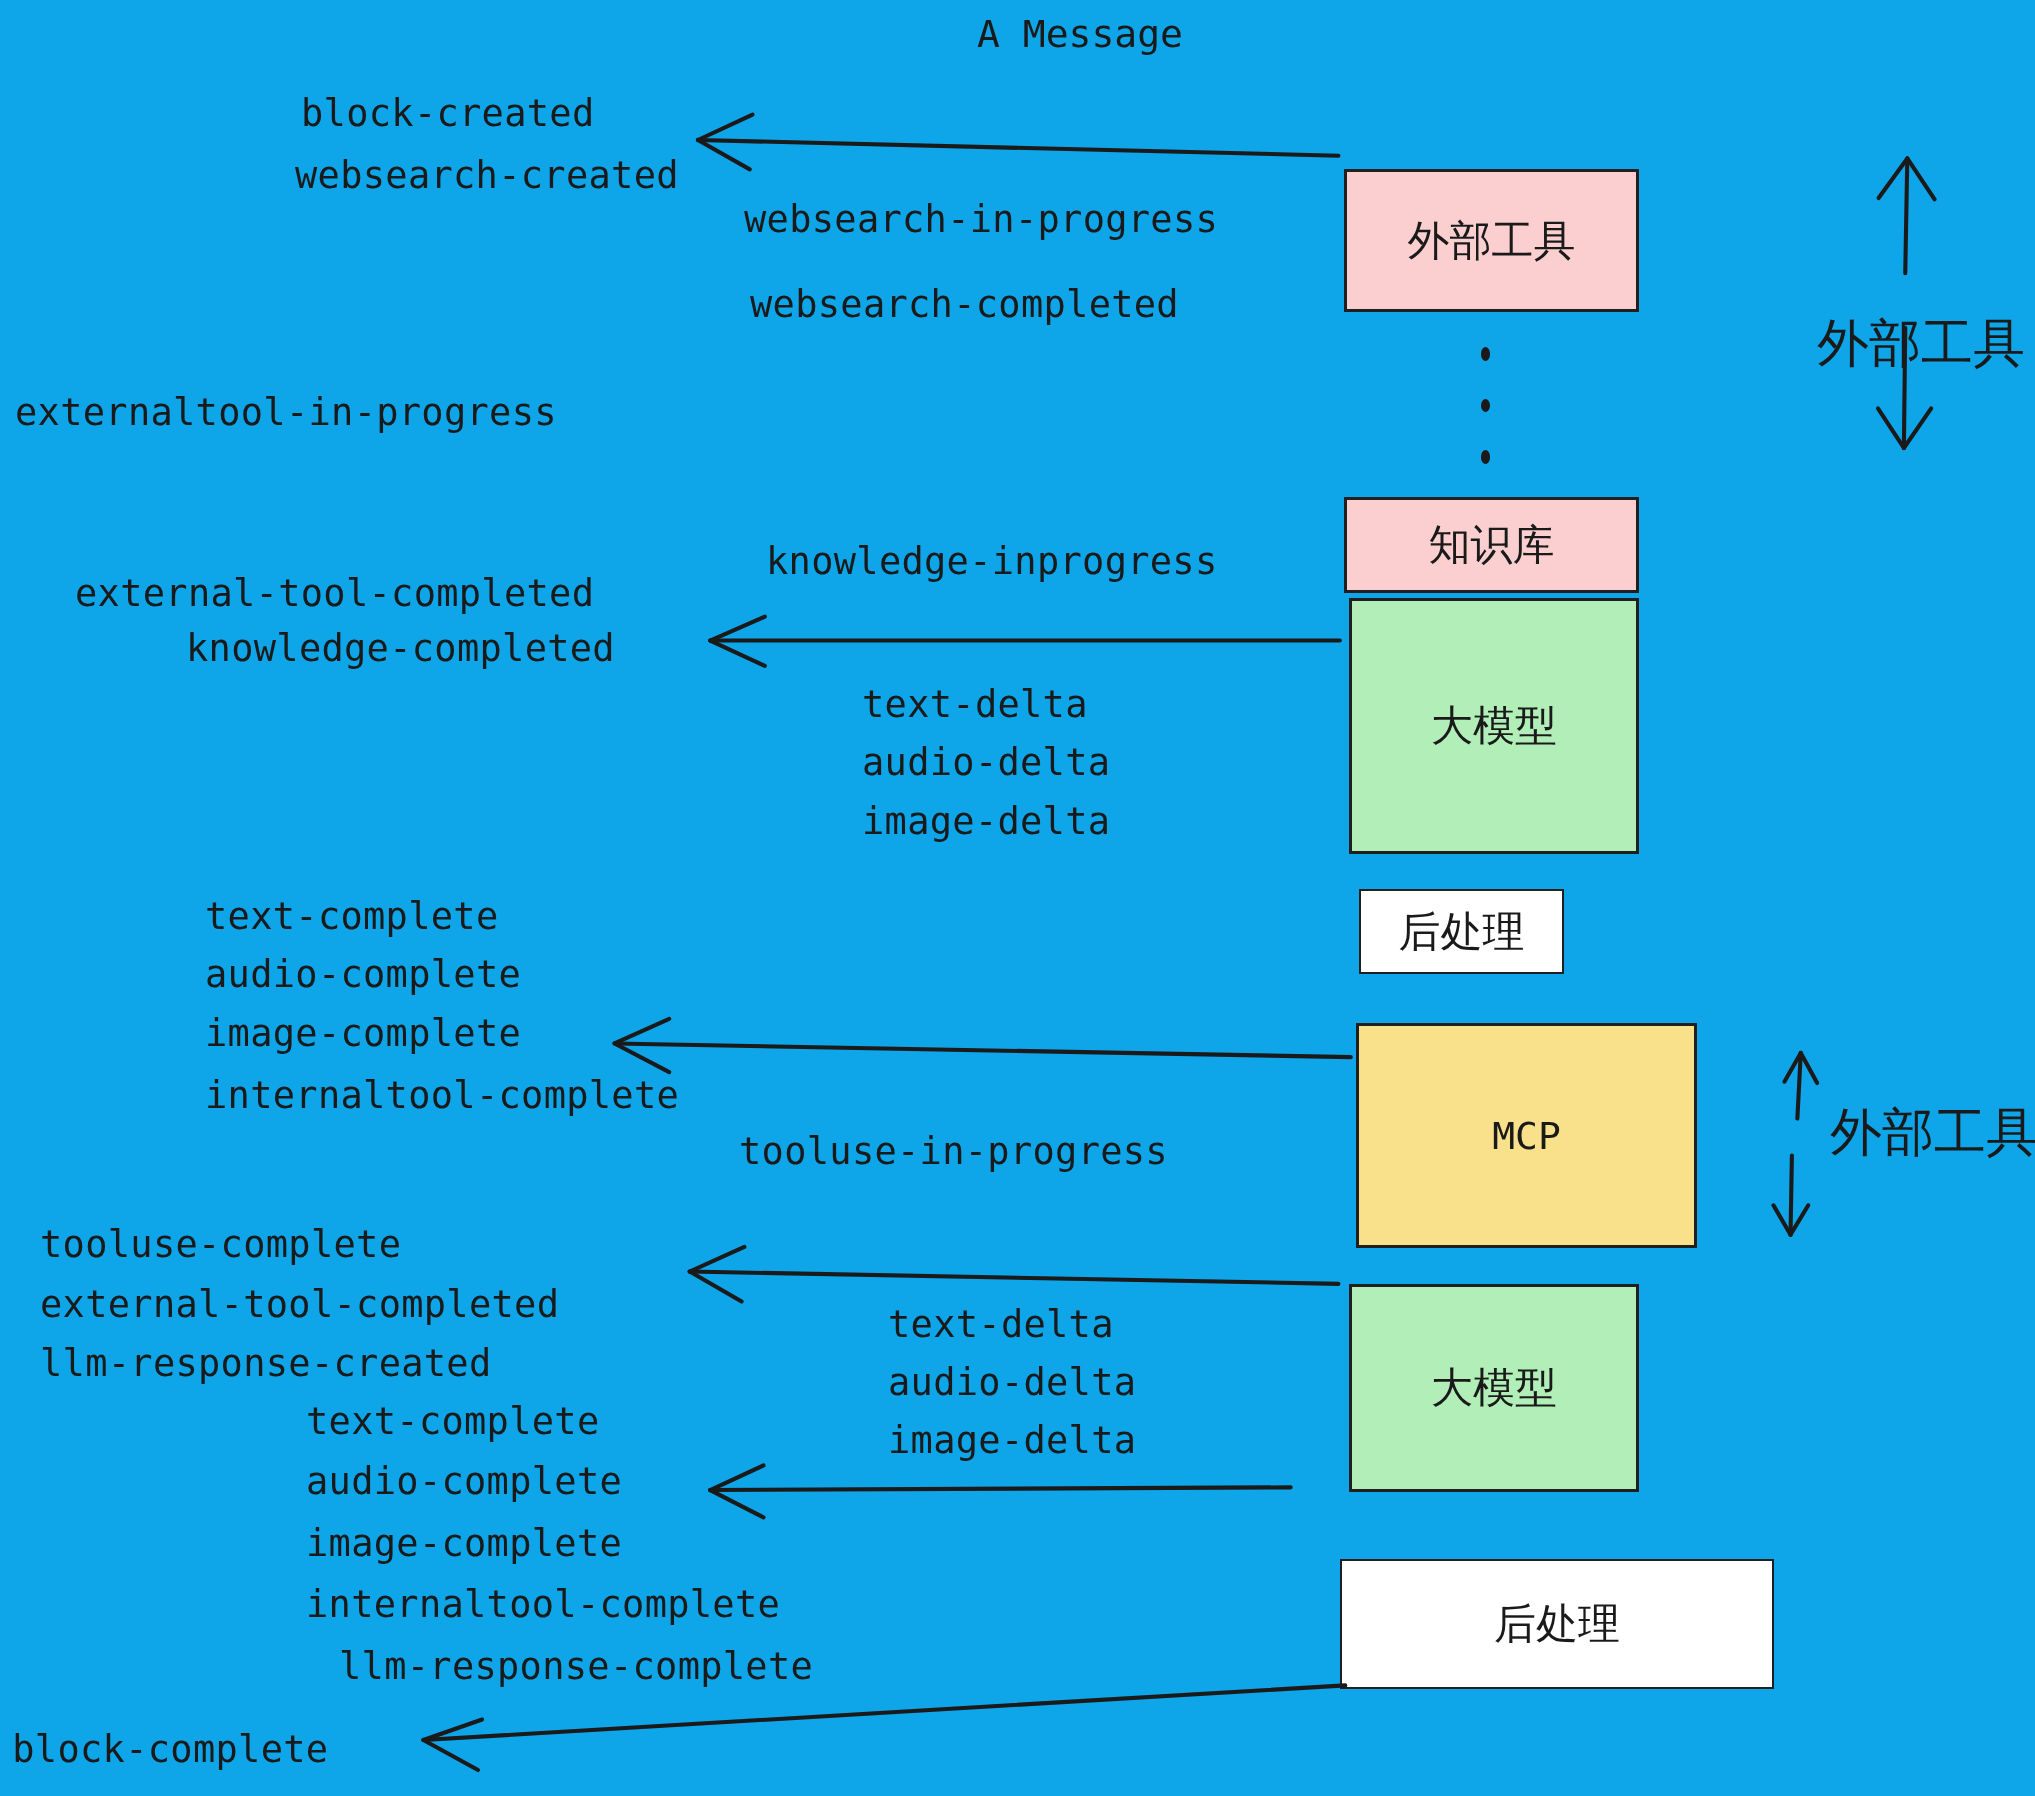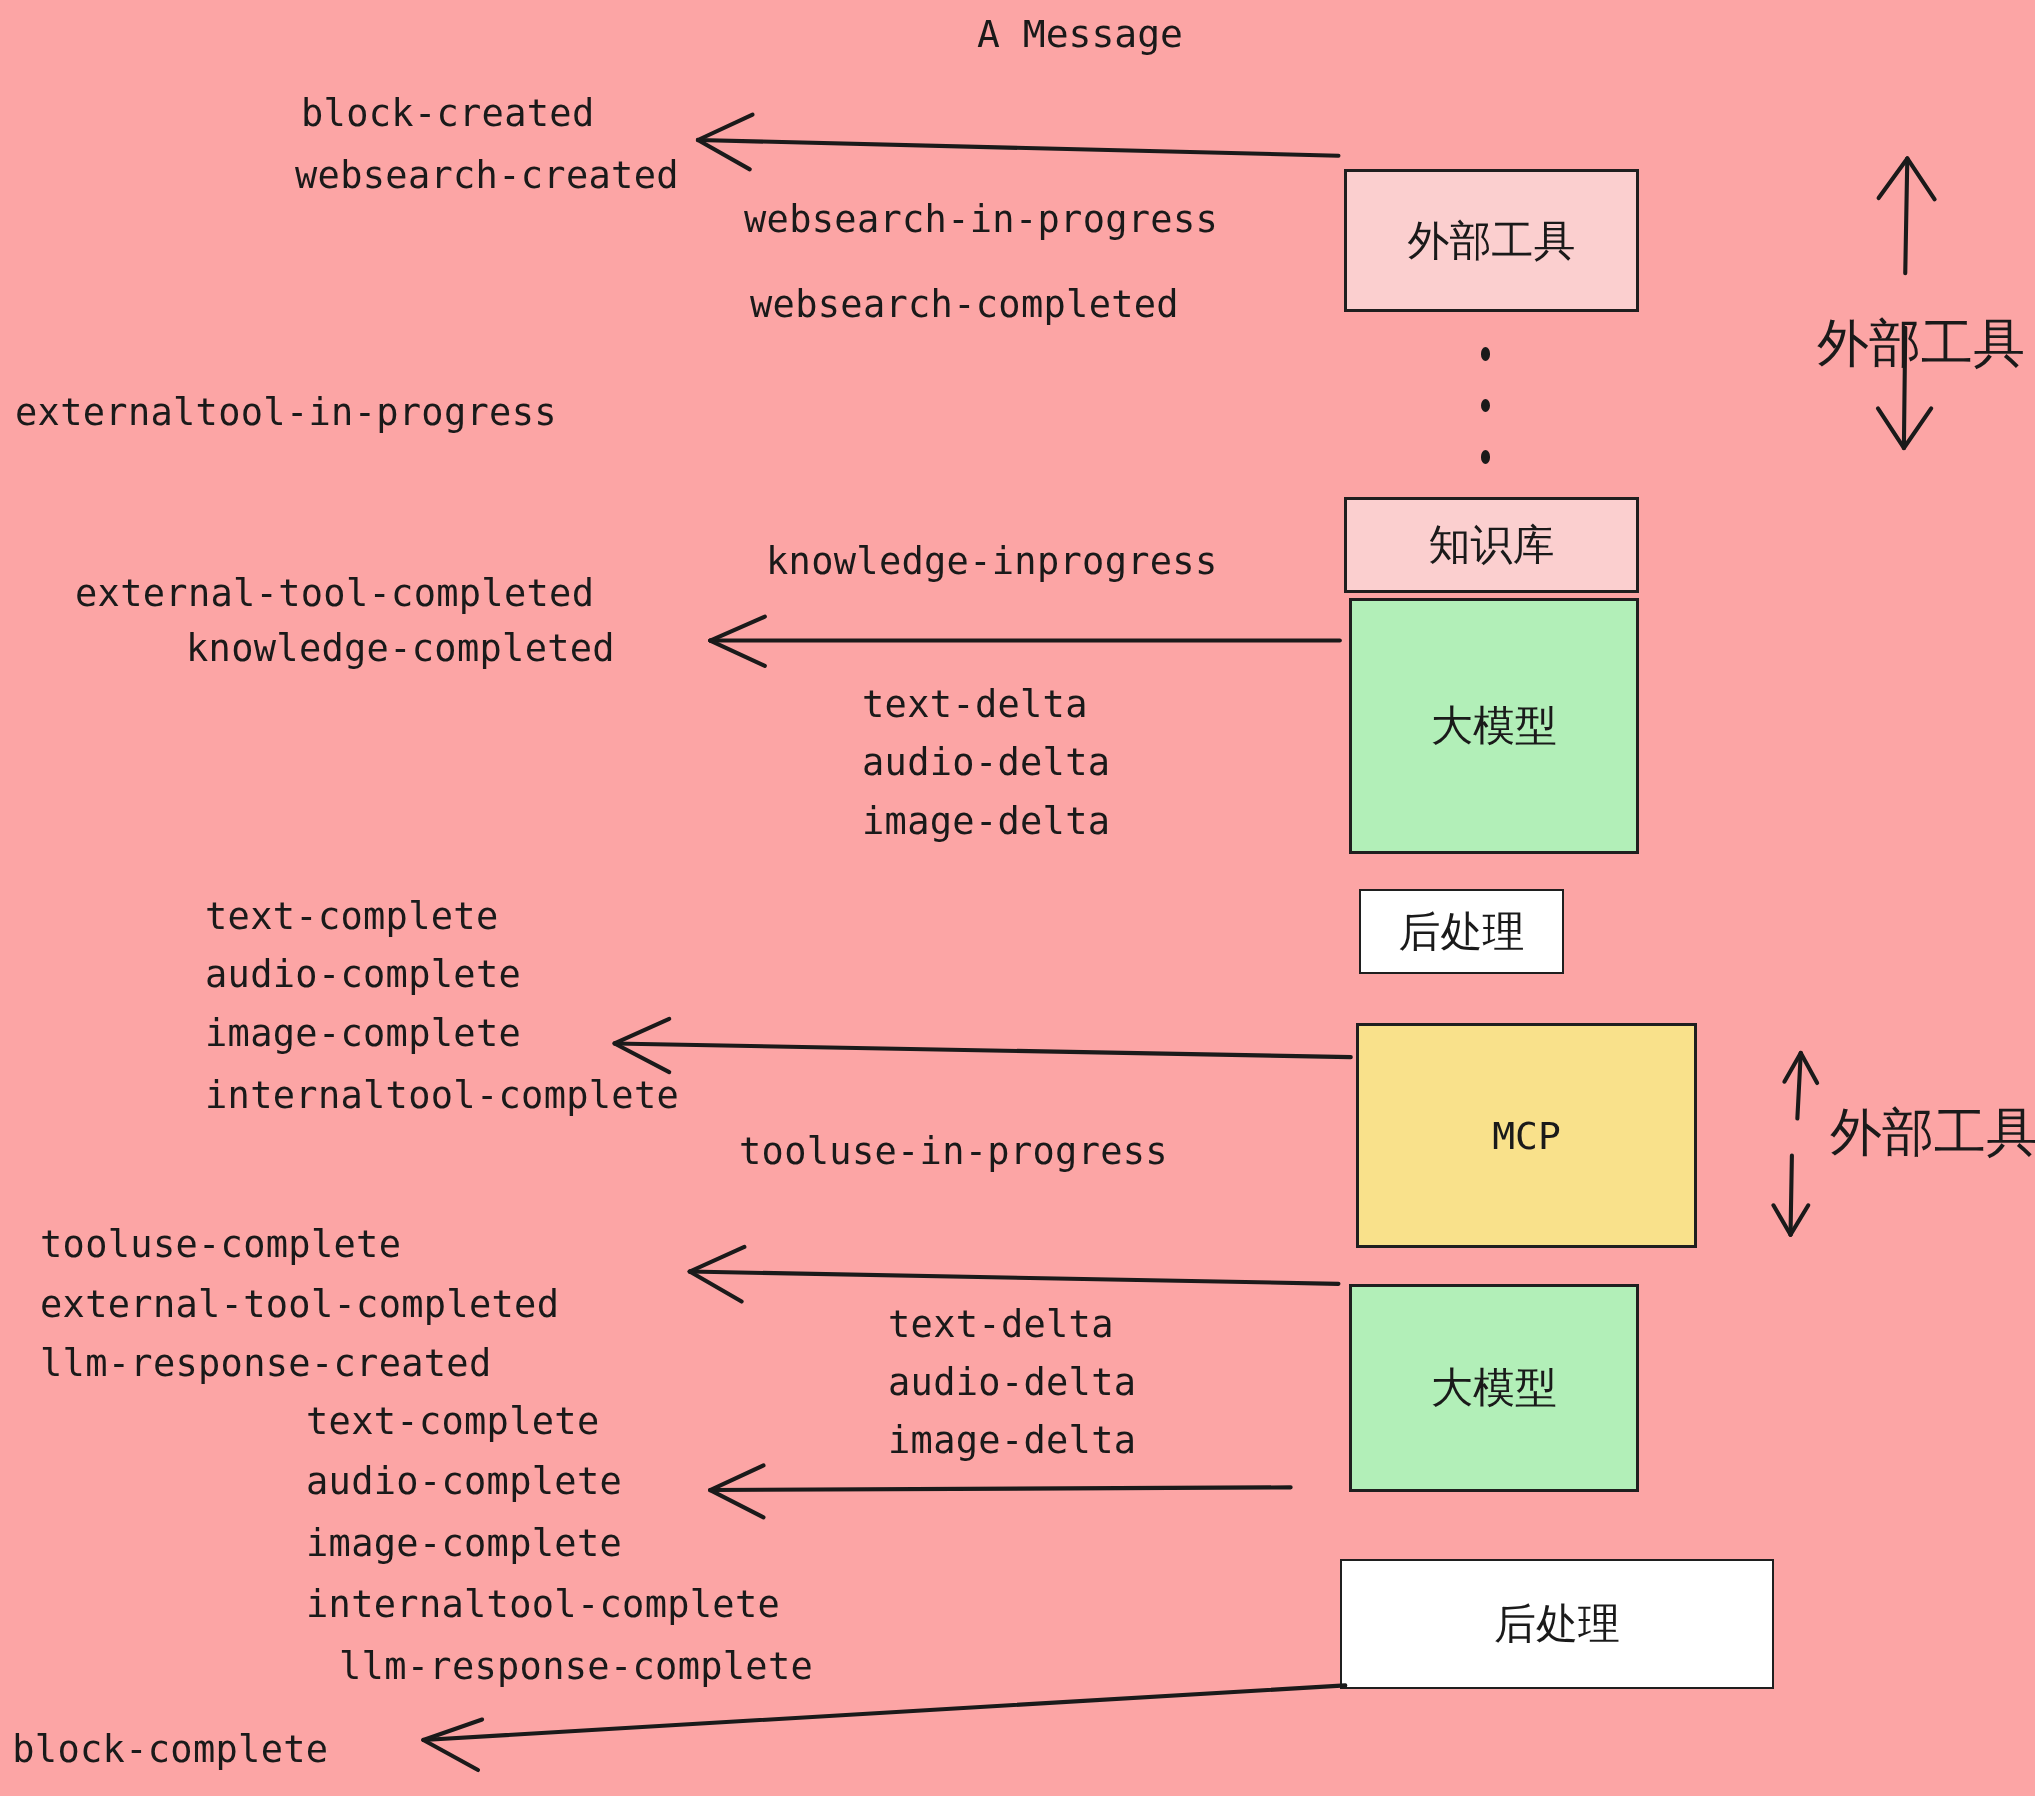--- a/index.html
+++ b/index.html
@@ -4,21 +4,21 @@
 <style>
   html, body {
     margin: 0;
     padding: 0;
     background: #ffffff;
   }
   #canvas {
     position: relative;
     width: 2035px;
     height: 1796px;
-    background: #fca5a5;
+    background: #0ea5e9;
     font-family: "DejaVu Sans Mono", monospace;
     overflow: hidden;
   }
   svg.layer {
     position: absolute;
     left: 0;
     top: 0;
     width: 2035px;
     height: 1796px;
     pointer-events: none;

